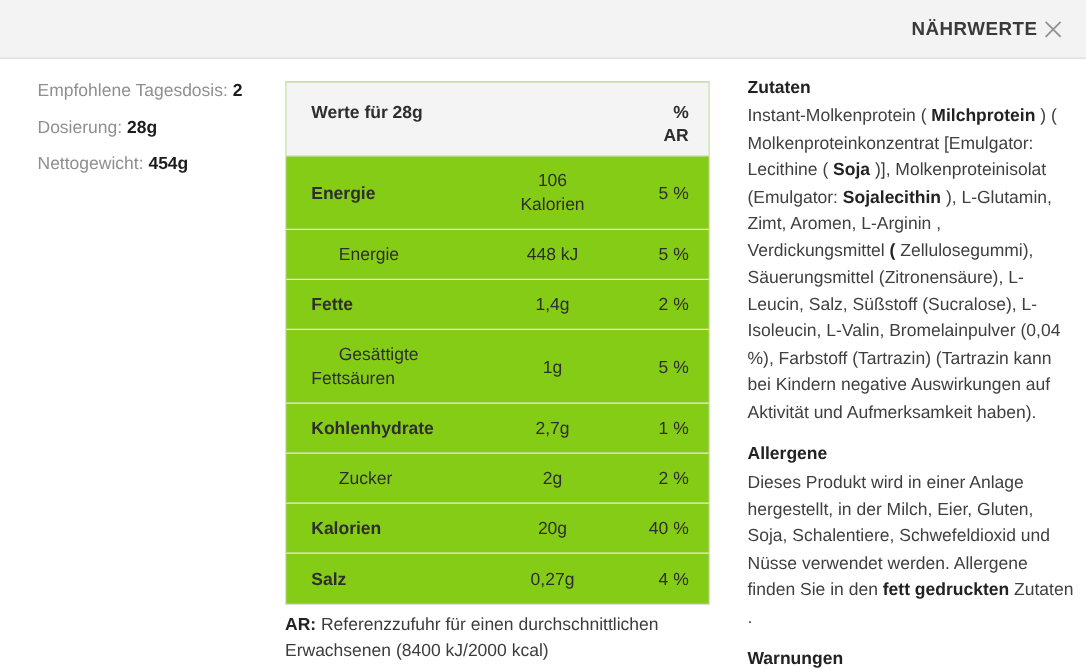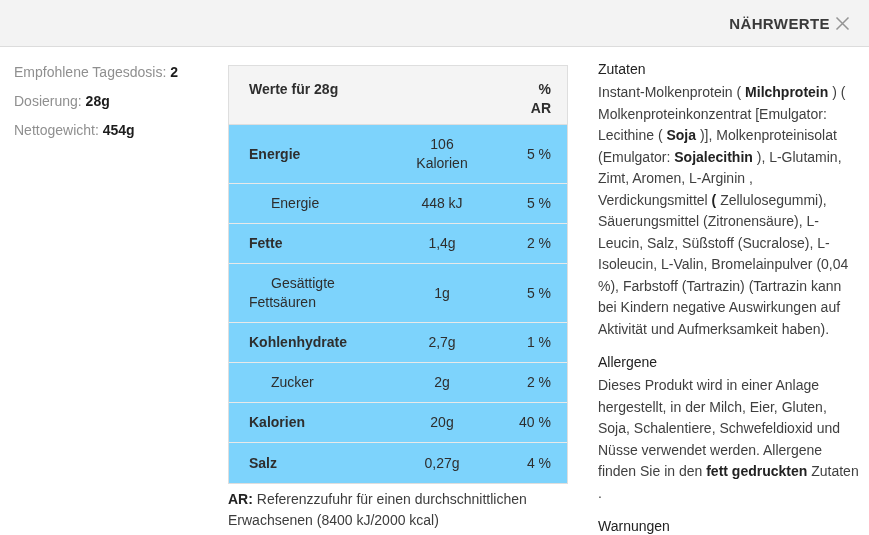--- a/index.html
+++ b/index.html
@@ -13,29 +13,29 @@
   .dlg-header {
     position:absolute; top:0; left:0; right:0; height:47px;
     background:#f3f3f3; border-bottom:1px solid #dcdcdc;
     display:flex; align-items:center; justify-content:flex-end;
     padding:0 14px;
   }
   .dlg-title { font-size:15px; font-weight:bold; color:#3a3a3a; letter-spacing:.4px; }
   .close-btn { background:none; border:none; cursor:pointer; padding:3px; line-height:0; }
 
   
-  .summary { position:absolute; left:14px; top:58px; width:210px; }
+  .summary { position:absolute; left:30px; top:58px; width:210px; }
   .sum-line  { font-size:14px; line-height:29px; white-space:nowrap; }
   .sum-label { color:#8f8f8f; }
   .sum-value { color:#1c1c1c; font-weight:bold; }
 
   
   .ntable {
     position:absolute; left:228px; top:65px; width:340px;
-    border:1px solid #dedede; background:#7dd3fc;
+    border:1px solid #dedede; background:#84cc16;
   }
   .t-header {
     display:flex; justify-content:space-between; align-items:flex-start;
     background:#f4f4f4; border-bottom:1px solid #dedede;
     min-height:58px; padding:14px 16px 6px 20px;
   }
   .t-h1 { font-size:14px; font-weight:bold; color:#2e2e2e; line-height:19px; }
   .t-h2 { font-size:14px; font-weight:bold; color:#2e2e2e; line-height:19px;
           text-align:right; white-space:pre-line; }
   .t-row {
@@ -52,21 +52,21 @@
   .t-pct  { width:54px;  text-align:right;  font-size:14px; line-height:19px; color:#2e2e2e; }
 
   .footnote {
     position:absolute; left:228px; top:489px; width:346px;
     font-size:14px; line-height:21px; color:#3c3c3c;
   }
   .footnote .fn-b { font-weight:bold; color:#222; }
 
   
   .details { position:absolute; left:598px; top:60px; width:263px; }
-  .sec-h { font-size:14px; font-weight:normal; color:#222222; line-height:19px; margin:0 0 3px 0; }
+  .sec-h { font-size:14px; font-weight:bold; color:#222222; line-height:19px; margin:0 0 3px 0; }
   .sec-p { font-size:14px; line-height:21.5px; color:#3f3f3f; margin:0 0 13px 0; }
   .sec-p .b { font-weight:bold; color:#222222; }
 </style>
 </head>
 <body>
 
 <div class="dlg-header">
   <span class="dlg-title">NÄHRWERTE</span>
   <button class="close-btn">
     <svg width="19" height="19" viewBox="0 0 19 19">

